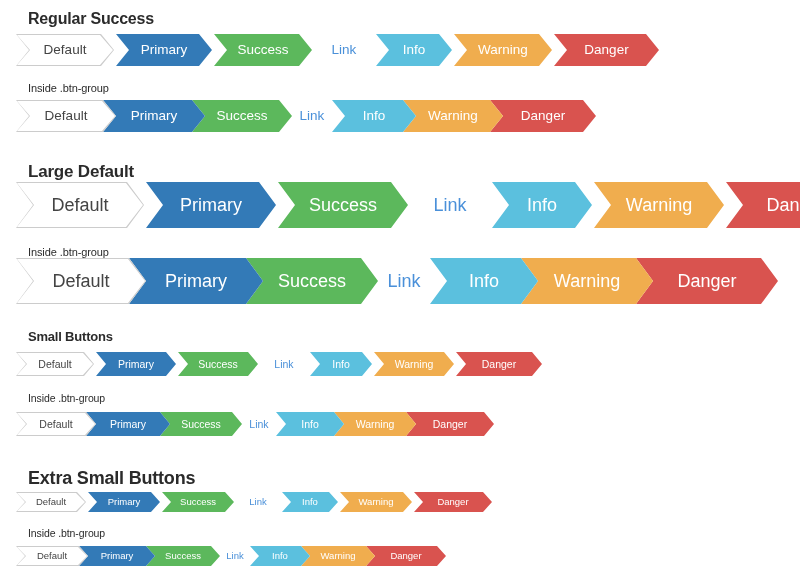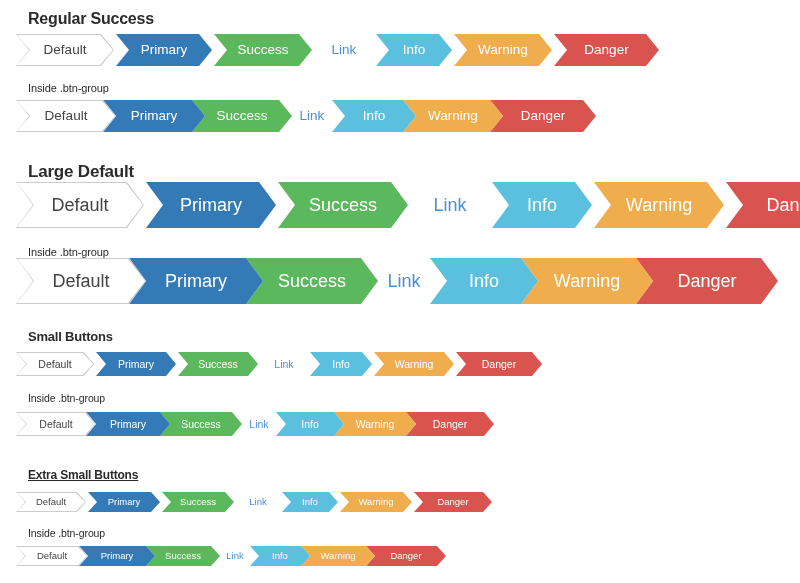--- a/index.html
+++ b/index.html
@@ -278,21 +278,21 @@
             <span class="shape"></span>
             <span class="lbl">Warning</span>
           </div>
           <div class="cbtn danger sz-sm" style="width: 88px; --bg: #d9534f;">
             <span class="shape"></span>
             <span class="lbl">Danger</span>
           </div>
         </div>
       </div>
       <div class="section">
-        <div class="sec-title" style="position: absolute; top: 468px; left: 0px; font-size: 12px; text-decoration: underline;">Extra Small Buttons</div>
+        <div class="sec-title" style="position: absolute; top: 468px; left: 0px; font-size: 18px;">Extra Small Buttons</div>
         <div class="btn-row sz-xs row-plain" style="position: absolute; top: 492px; left: 0px;">
           <div class="cbtn default sz-xs" style="width: 70px; --bg: #ffffff;">
             <span class="shape"></span>
             <span class="shape-inner"></span>
             <span class="lbl">Default</span>
           </div>
           <div class="cbtn primary sz-xs" style="width: 72px; --bg: #337ab7;">
             <span class="shape"></span>
             <span class="lbl">Primary</span>
           </div>

